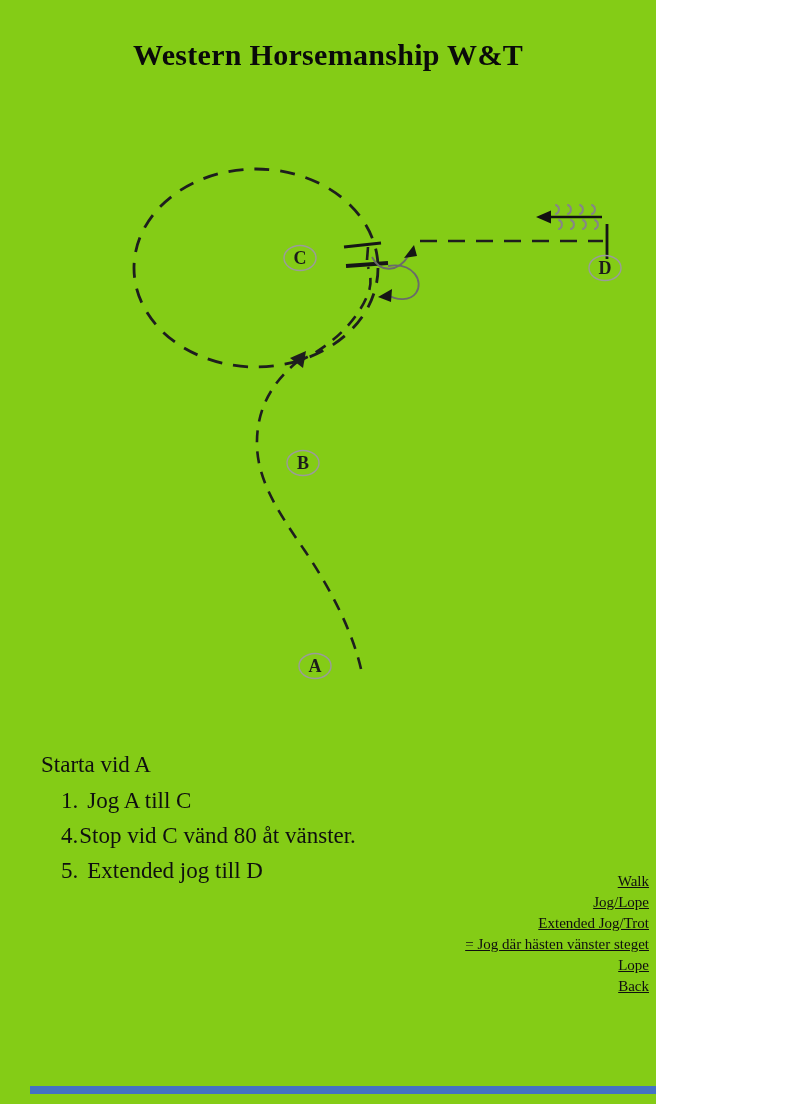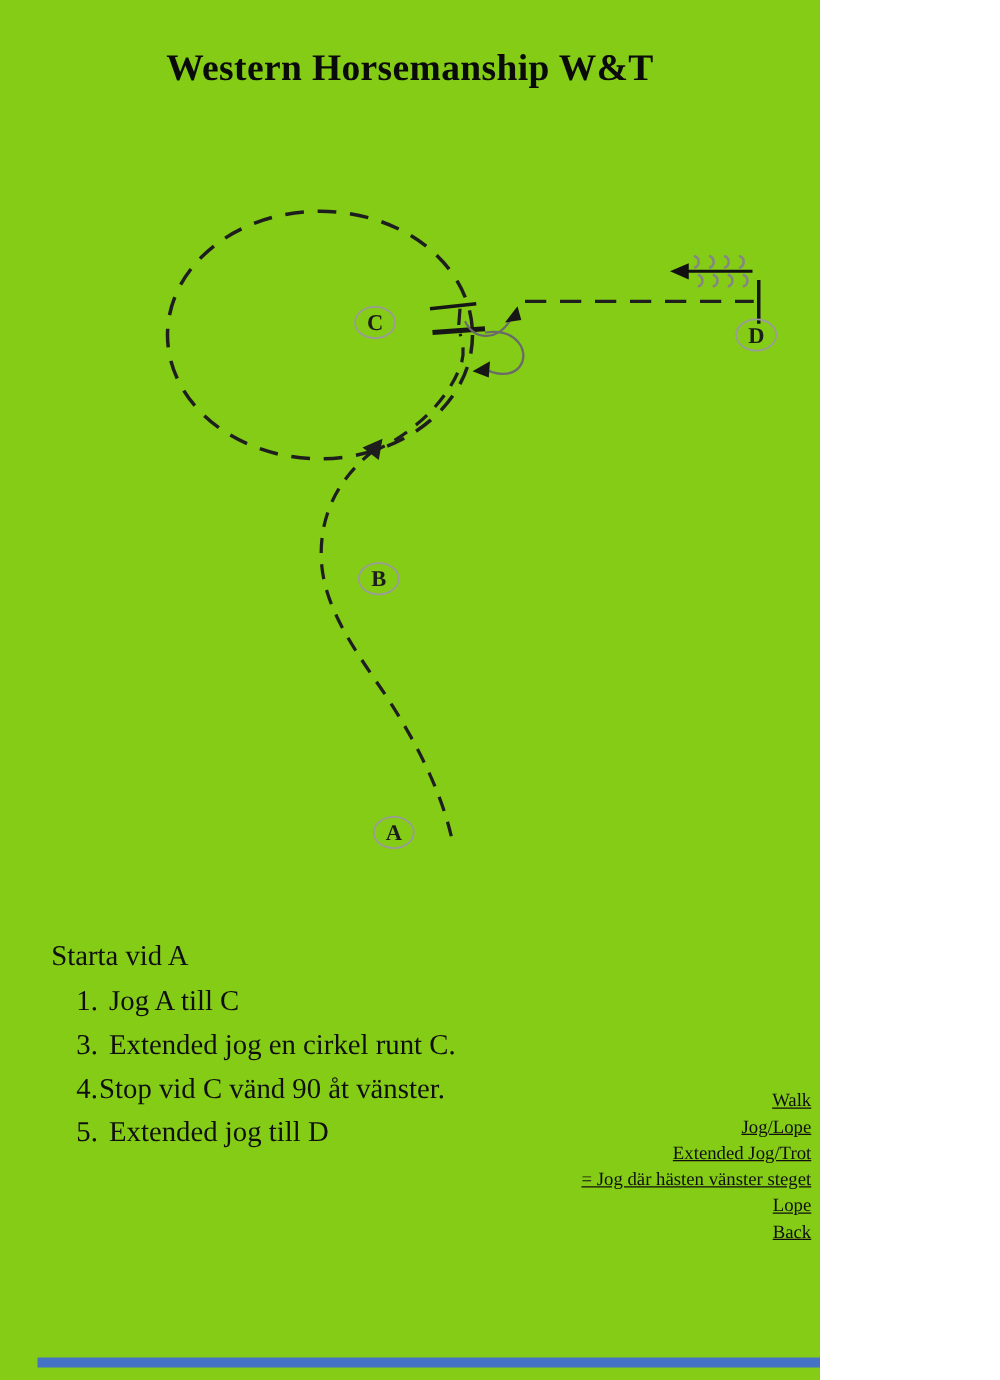--- a/index.html
+++ b/index.html
@@ -90,24 +90,21 @@
       <text x="315" y="672" text-anchor="middle" font-size="18" font-weight="600" font-family="Liberation Serif, DejaVu Serif, serif" fill="#1c1c1c">A</text>
     </g>
   </svg>
 
   <div class="instructions">
     <div class="intro">Starta vid A</div>
     <div class="item">
       <span class="num">1.</span><span class="itxt gap">Jog A till C</span>
     </div>
     <div class="item">
-      <span class="num">3.</span><span class="itxt gap">Extended jog en cirkel runt C.</span>
-    </div>
-    <div class="item">
-      <span class="num">4.</span><span class="itxt nogap">Stop vid C vänd 90 åt vänster.</span>
+      <span class="num">4.</span><span class="itxt nogap">Stop vid C vänd 80 åt vänster.</span>
     </div>
     <div class="item">
       <span class="num">5.</span><span class="itxt gap">Extended jog till D</span>
     </div>
   </div>
 
   <div class="legend">
     <div class="lrow">
       <span class="llabel">Walk</span>
       <span class="lsample">

